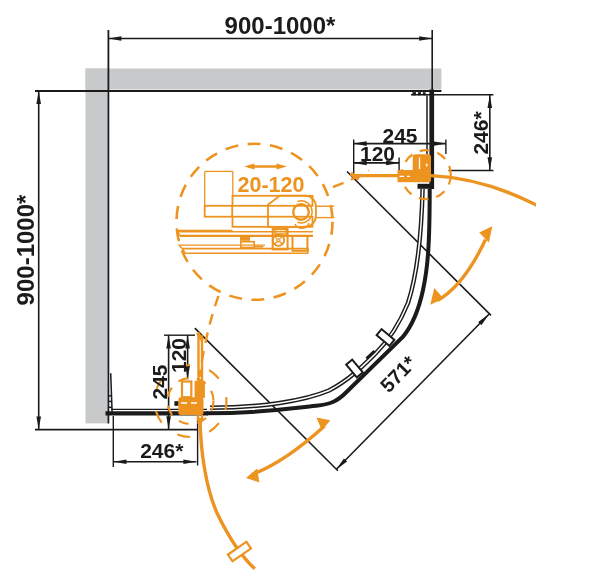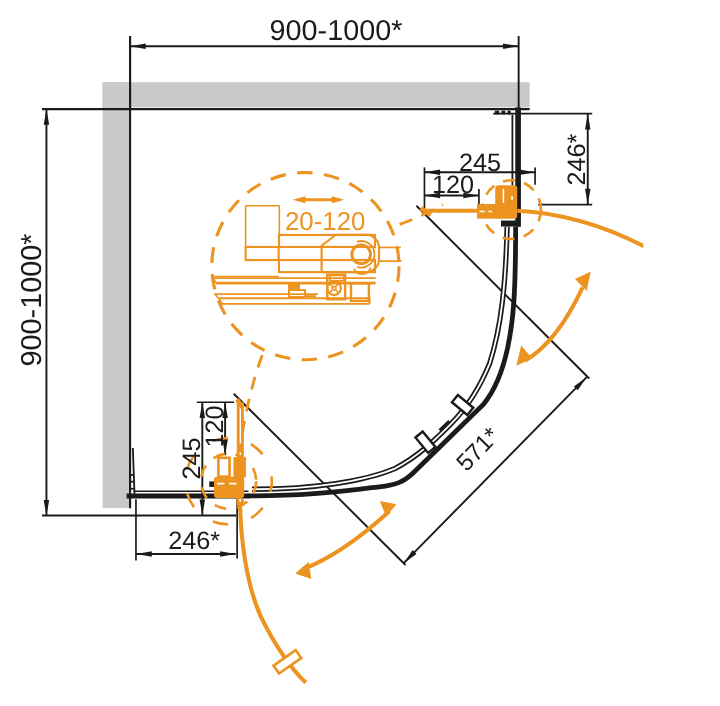--- a/index.html
+++ b/index.html
@@ -1,16 +1,16 @@
 <!DOCTYPE html>
 <html><head>
 <meta charset="utf-8">
 <style>
   html,body{margin:0;padding:0;background:#ffffff;}
-  #page{width:536px;height:588px;position:relative;background:#ffffff;overflow:hidden;}
+  #page{width:536px;height:588px;position:relative;background:#ffffff;overflow:hidden;font-weight:bold;}
   svg{display:block;}
   text{font-family:"Liberation Sans", sans-serif;}
 </style>
 </head>
 <body>
 <div id="page">
 <svg width="600" height="588" viewBox="0 0 600 588">
 
   <rect x="85.5" y="68.5" width="355.9" height="21" fill="#c8c9cb"></rect>
   <rect x="85.5" y="68.5" width="22" height="354.9" fill="#c8c9cb"></rect>

